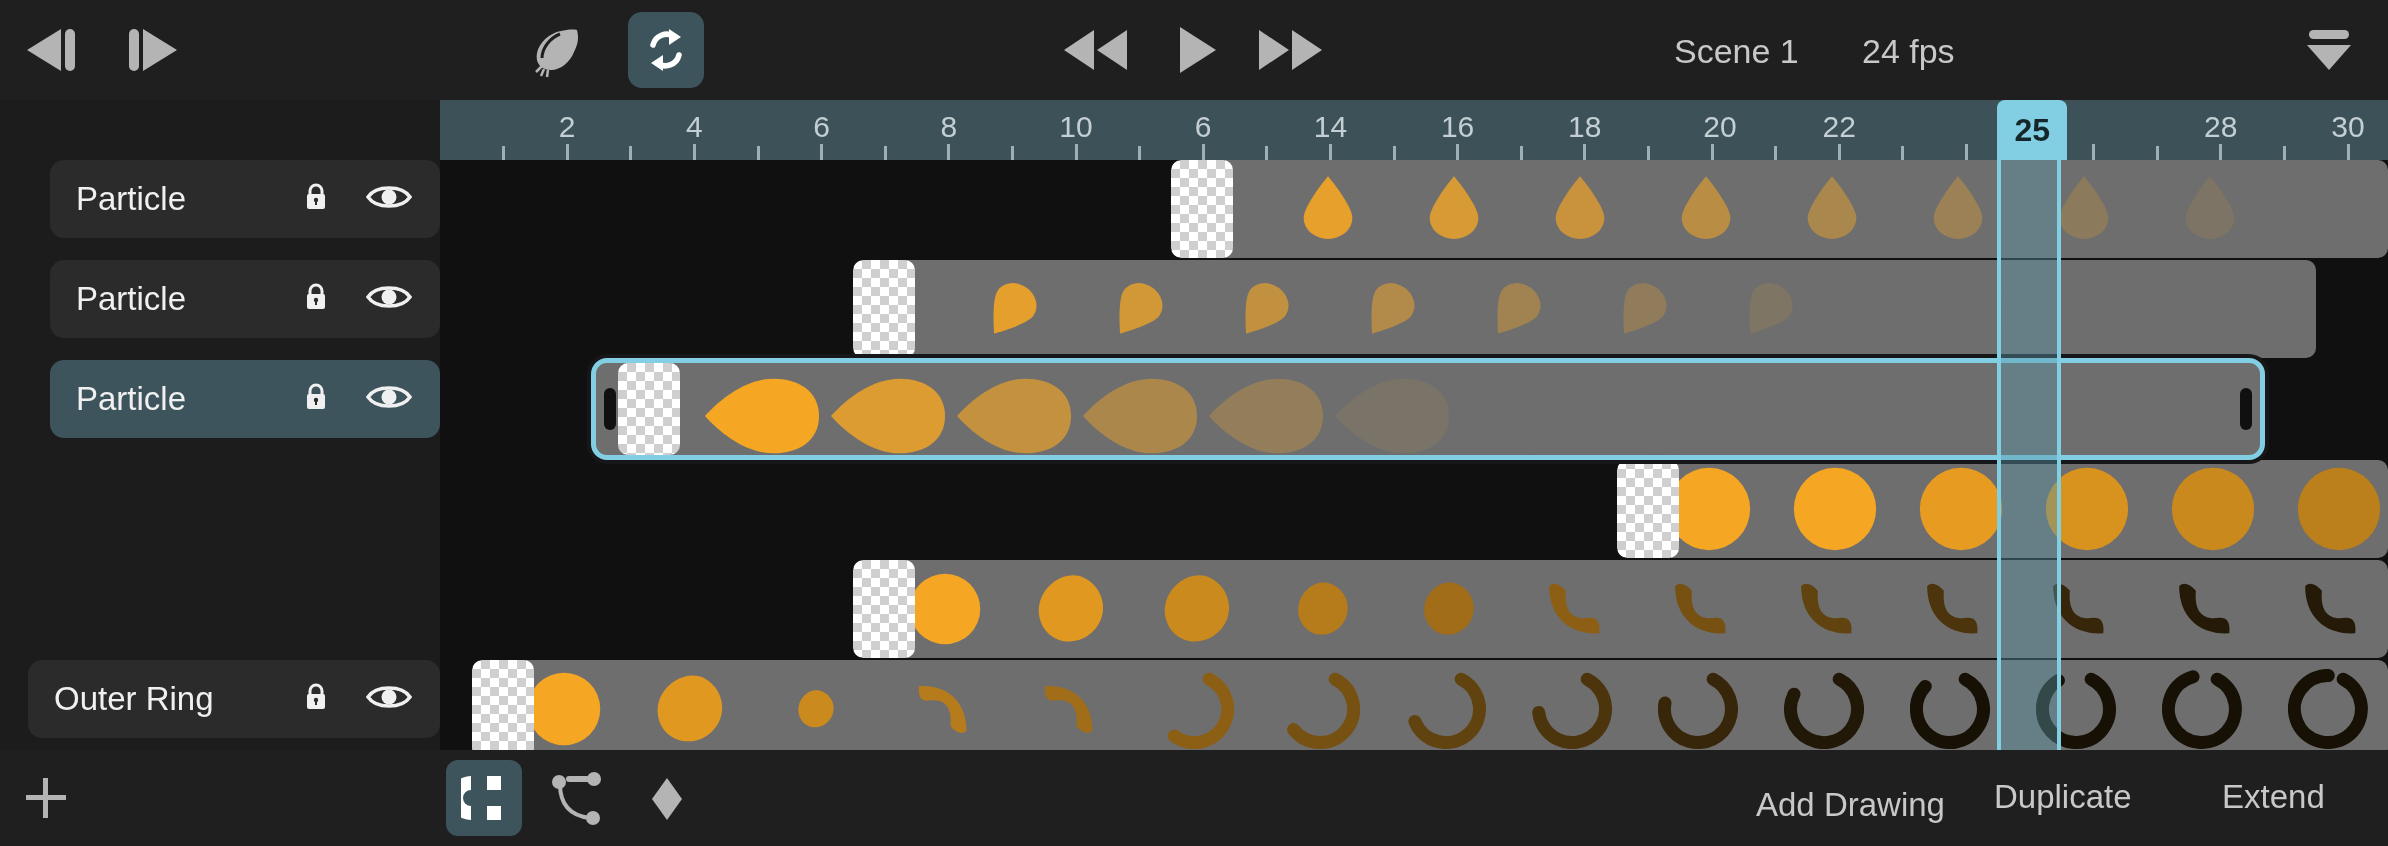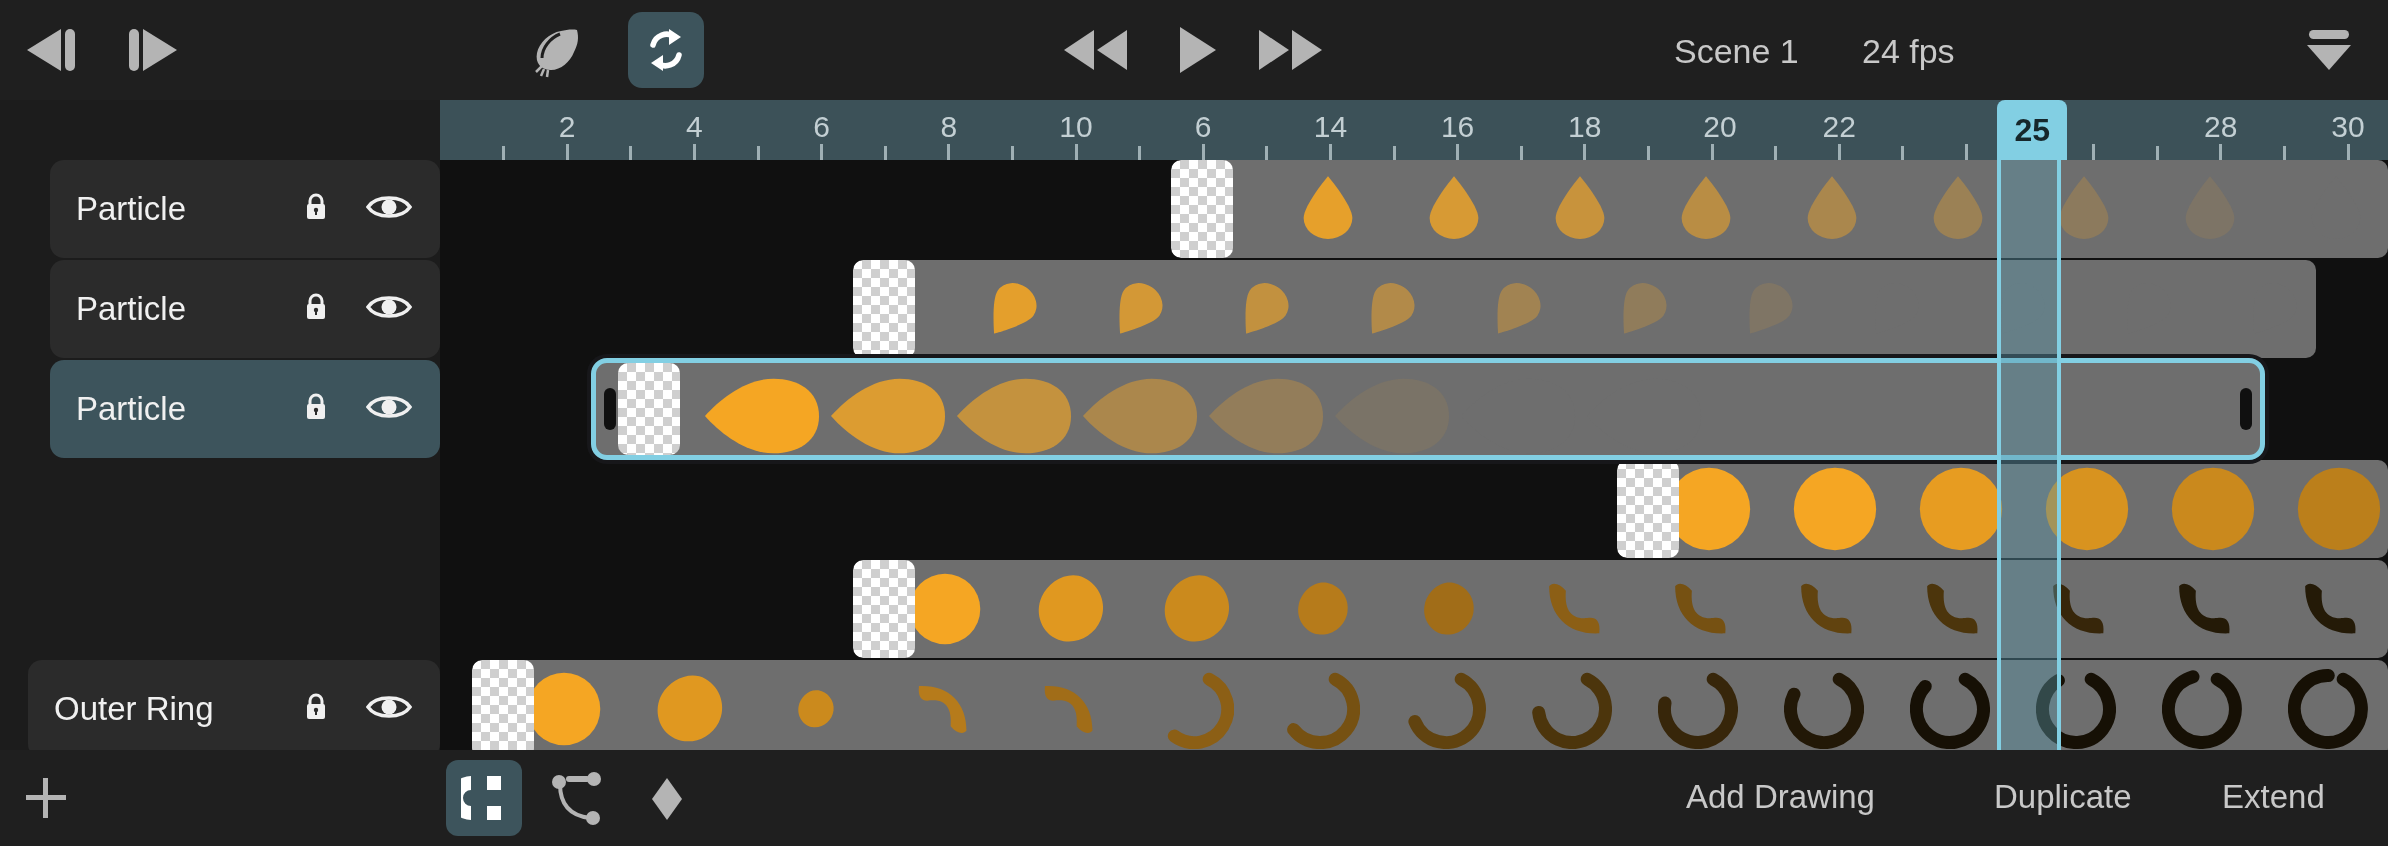--- a/index.html
+++ b/index.html
@@ -28,21 +28,21 @@
   .tick.major { height: 16px; }
   .ruler-label { position: absolute; top: 10px; color: #c3cfd3; font-size: 30px;
                  transform: translateX(-50%); white-space: nowrap; }
   .playhead-head { position: absolute; top: 0; width: 70px; height: 60px;
                    background: #82cfe3; border-radius: 8px 8px 0 0;
                    display: flex; align-items: center; justify-content: center; }
   .playhead-head span { color: #16272b; font-size: 32px; font-weight: bold; }
 
   
   .layer-panel { position: absolute; left: 0; top: 160px; width: 440px; height: 590px; background: #1c1c1c; }
-  .layer-row { position: absolute; left: 0; height: 98px; background: #2b2b2b;
+  .layer-row { position: absolute; left: 0; height: 78px; background: #2b2b2b;
                border-radius: 14px; display: flex; align-items: center; }
   .layer-row.selected { background: #3d545c; }
   .layer-name { color: #f0f0f0; font-size: 33px; white-space: nowrap; flex: 1; }
   .layer-icons { display: flex; align-items: center; gap: 38px; margin-right: 28px; }
 
   
   .timeline { position: absolute; left: 440px; top: 160px; width: 1948px; height: 590px;
               background: #101010; overflow: hidden; }
   .track { position: absolute; background: #6e6e6e; border-radius: 10px; overflow: hidden; }
   .cell-checker {
@@ -515,18 +515,18 @@
         <circle cx="43" cy="46" r="7" class="icon-fill"></circle>
       </svg>
     </div>
 
     <div class="bb-btn" style="left:634px; top:16px; width:66px; height:66px;">
       <svg width="36" height="48" viewBox="0 0 36 48">
         <path class="icon-fill" d="M18 3 L33 24 L18 45 L3 24 Z"></path>
       </svg>
     </div>
 
-    <div class="bb-label" style="left:1686px;">Add Drawing</div>
+    <div class="bb-label" style="left:1756px;margin-top:8px;">Add Drawing</div>
     <div class="bb-label" style="left:1994px;">Duplicate</div>
     <div class="bb-label" style="left:2222px;">Extend</div>
   </div>
 
 </div>
 
 </body></html>

